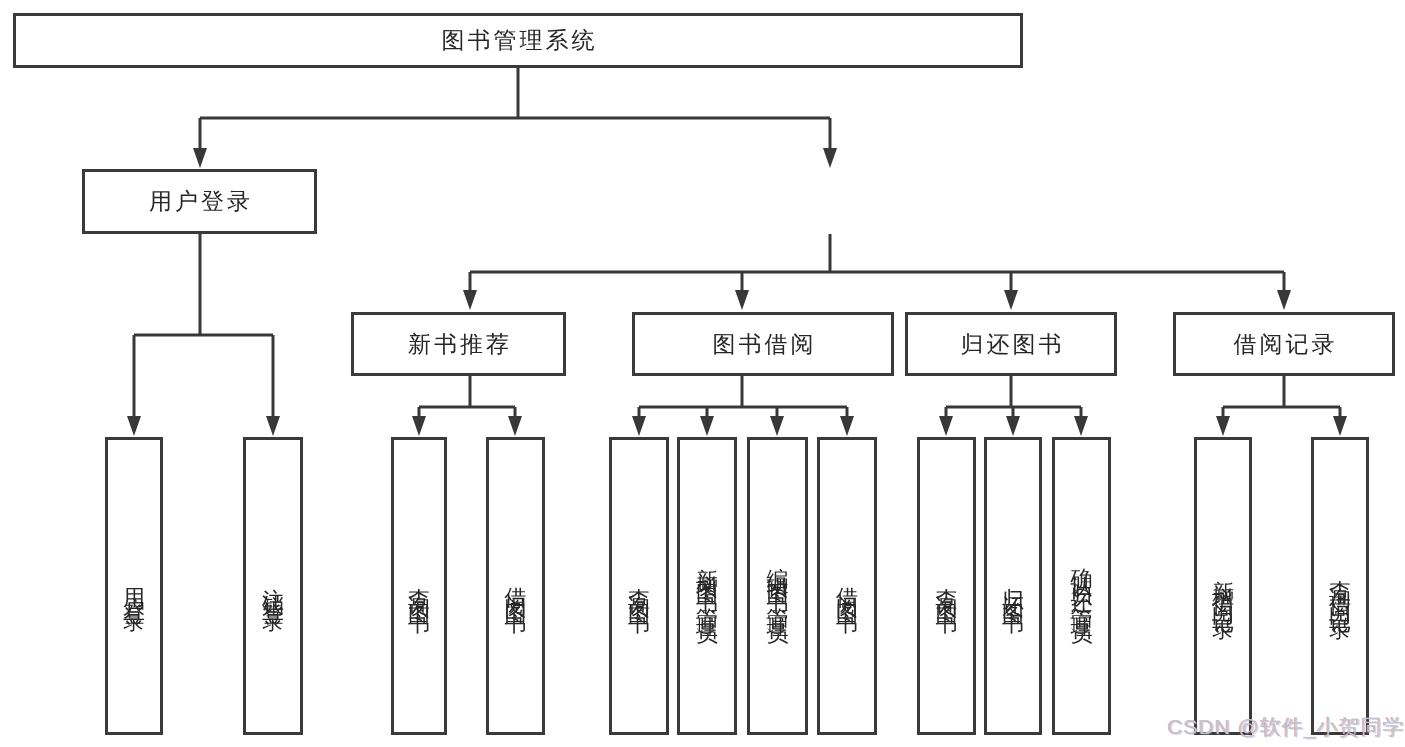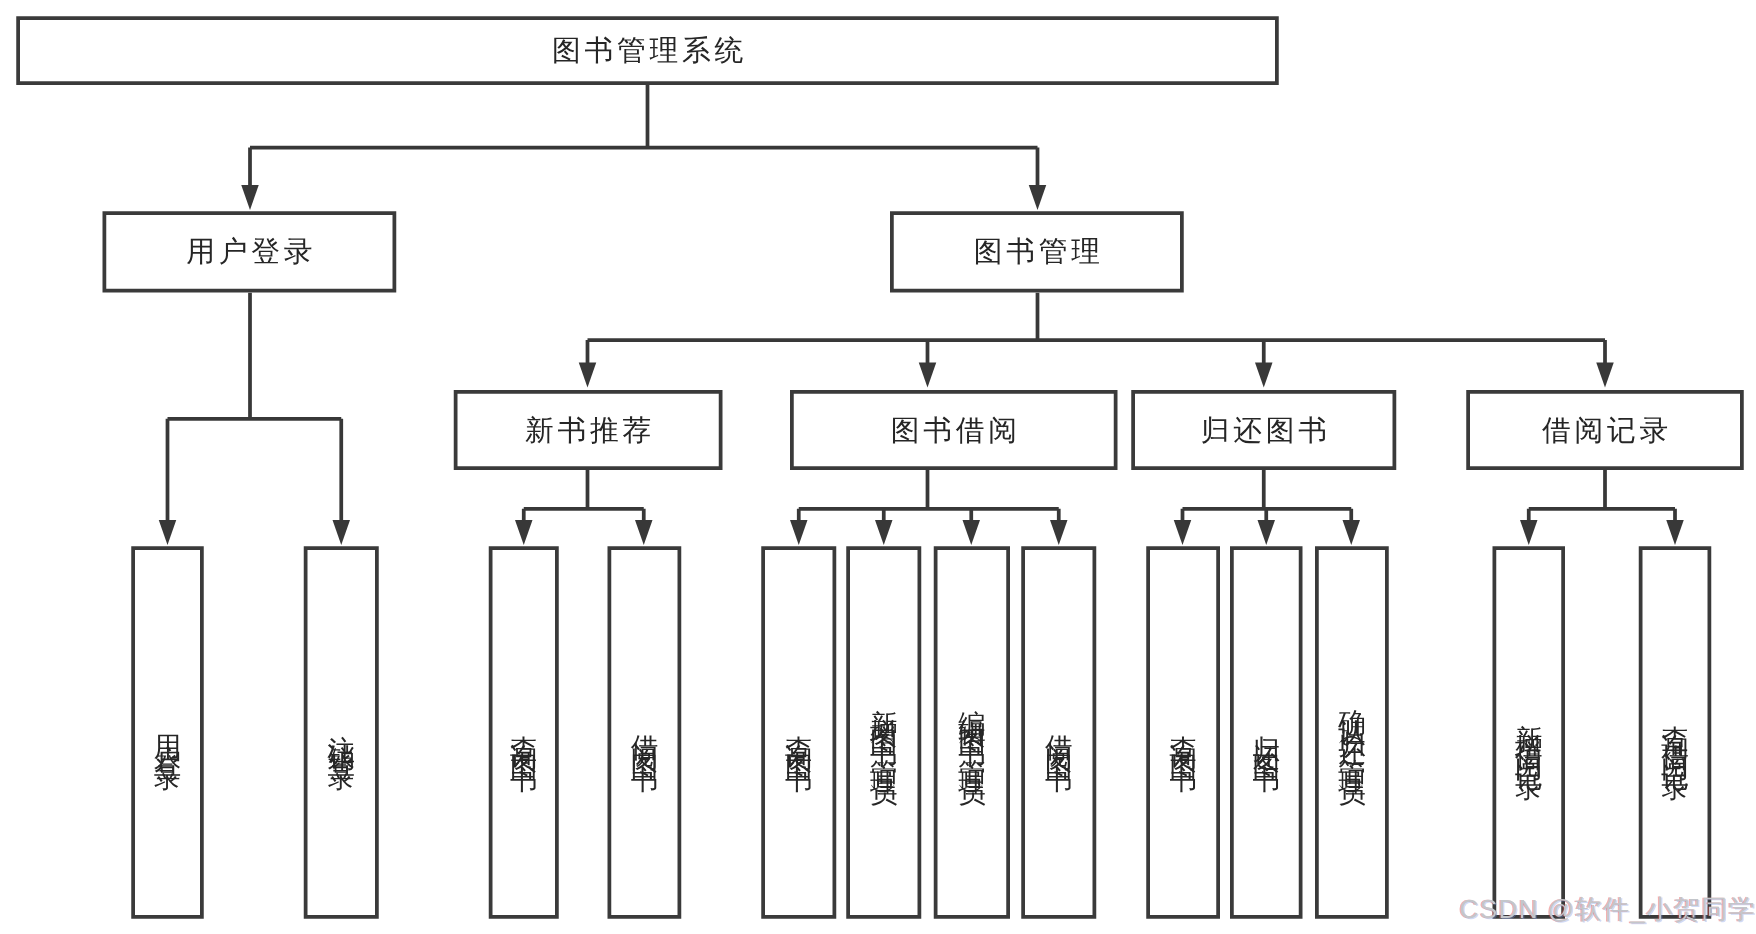--- a/index.html
+++ b/index.html
@@ -36,21 +36,21 @@
     font-size: 23px;
     letter-spacing: 3px;
     line-height: 1;
     white-space: nowrap;
     text-indent: 3px; 
   }
   .box.root  { left: 13px;  top: 13px;  width: 1010px; height: 55px; }
   .box.lvl1a { left: 82px;  top: 169px; width: 235px;  height: 65px; }
   .box.lvl1b { left: 712px; top: 169px; width: 235px;  height: 65px; }
   .box.lvl2  { top: 312px; height: 64px; }
-  .box.m0 { left: 363px;  width: 215px; }
+  .box.m0 { left: 351px;  width: 215px; }
   .box.m1 { left: 632px;  width: 262px; }
   .box.m2 { left: 905px;  width: 212px; }
   .box.m3 { left: 1173px; width: 222px; }
   .box.leaf { top: 437px; height: 298px; }
   .vtext {
     writing-mode: vertical-rl;
     text-orientation: mixed;
     font-size: 22px;
     letter-spacing: 8px;
     line-height: 1;
@@ -139,23 +139,20 @@
     </g>
   </svg>
 
   <div class="box root">
     <span class="hlabel">图书管理系统</span>
   </div>
 
   <div class="box lvl1a">
     <span class="hlabel">用户登录</span>
   </div>
-  <div class="box lvl1b">
-    <span class="hlabel">图书管理</span>
-  </div>
 
   <div class="box lvl2 m0">
     <span class="hlabel">新书推荐</span>
   </div>
   <div class="box lvl2 m1">
     <span class="hlabel">图书借阅</span>
   </div>
   <div class="box lvl2 m2">
     <span class="hlabel">归还图书</span>
   </div>

